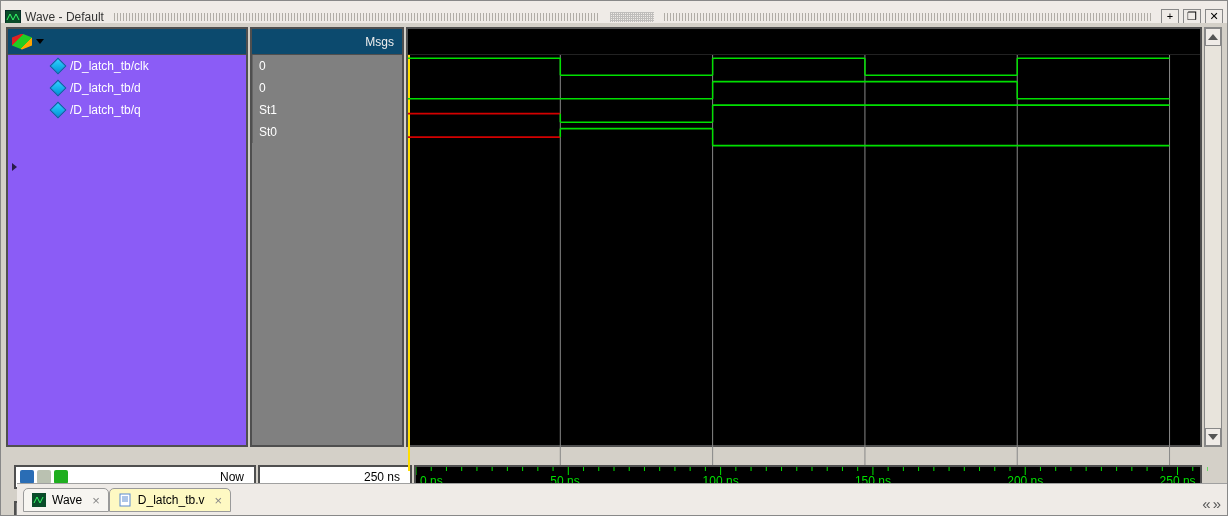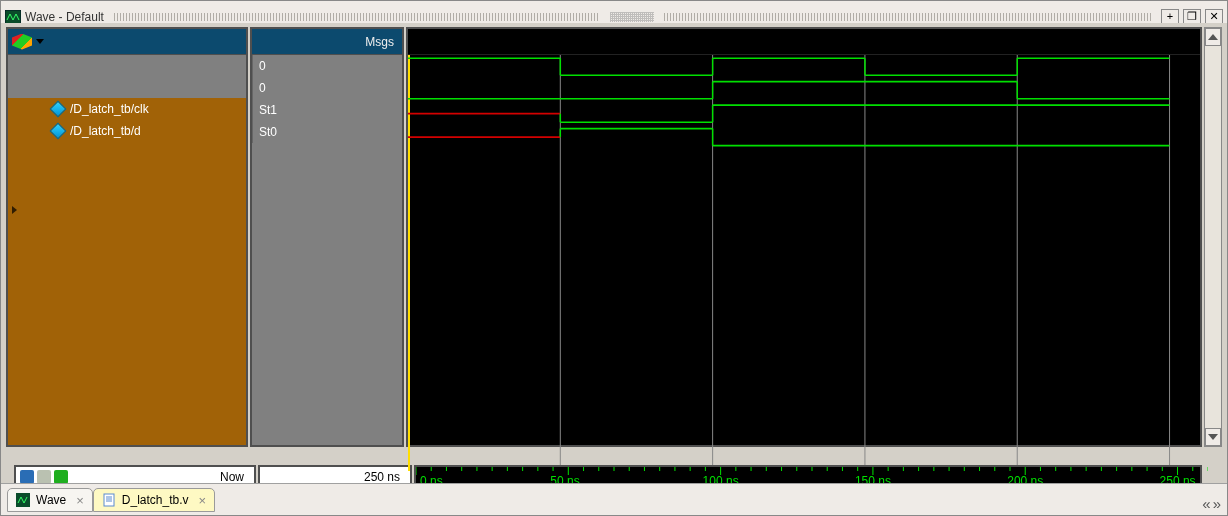--- a/index.html
+++ b/index.html
@@ -81,23 +81,22 @@
     border-bottom: 1px solid #4f4f4f;
     display: flex; align-items: center;
     color: #eee;
     padding: 0 4px;
   }
   .sig-pane .pane-header { justify-content: flex-start; gap:2px; }
   .val-pane .pane-header { justify-content: flex-end; padding-right:8px;}
 
   .signal-list {
     flex: 1;
-    background: #a16207;
+    background: #8b5cf6;
     position: relative;
-    margin-top: 43px;
   }
   .signal-row {
     height: 22px;
     display: flex; align-items: center;
     color: #fff;
     padding-left: 44px;
     gap: 6px;
     position: relative;
   }
   .val-list {
@@ -191,21 +190,21 @@
   .vscroll {
     width:18px; background:#e8e4dc; border:1px solid #888; position:relative;
     display:flex; flex-direction:column;
   }
   .vscroll .btn{height:18px;background:#efebe7;border:1px solid #888;display:flex;align-items:center;justify-content:center;}
   .arrow.u{border-left:5px solid transparent;border-right:5px solid transparent;border-bottom:6px solid #555;}
   .arrow.d{border-left:5px solid transparent;border-right:5px solid transparent;border-top:6px solid #555;}
 
   
   .tabstrip {
-    position:absolute; left:0; right:0; bottom:0;
+    position:absolute; left:16px; right:0; bottom:0;
     height:32px;
     background:#efebe7;
     border-top:1px solid #a0a0a0;
     display:flex; align-items:flex-end;
     padding: 0 6px 3px 6px;
     gap:0;
   }
   .tab {
     height:24px;
     background:#f7f5f1;
@@ -256,20 +255,24 @@
       </div>
       <div class="signal-list" id="signal-list">
         <div class="tree-caret"></div>
       <div class="signal-row">
             <span class="sig-icon"></span>
             <span>/D_latch_tb/clk</span>
           </div>
           <div class="signal-row">
             <span class="sig-icon"></span>
             <span>/D_latch_tb/d</span>
+          </div>
+          <div class="signal-row">
+            <span class="sig-icon"></span>
+            <span>/D_latch_tb/q</span>
           </div>
         </div>
     </div>
 
     <div class="panel-border val-pane">
       <div class="pane-header">
         <span>Msgs</span>
       </div>
       <div class="val-list" id="val-list">
           <div class="val-row">

